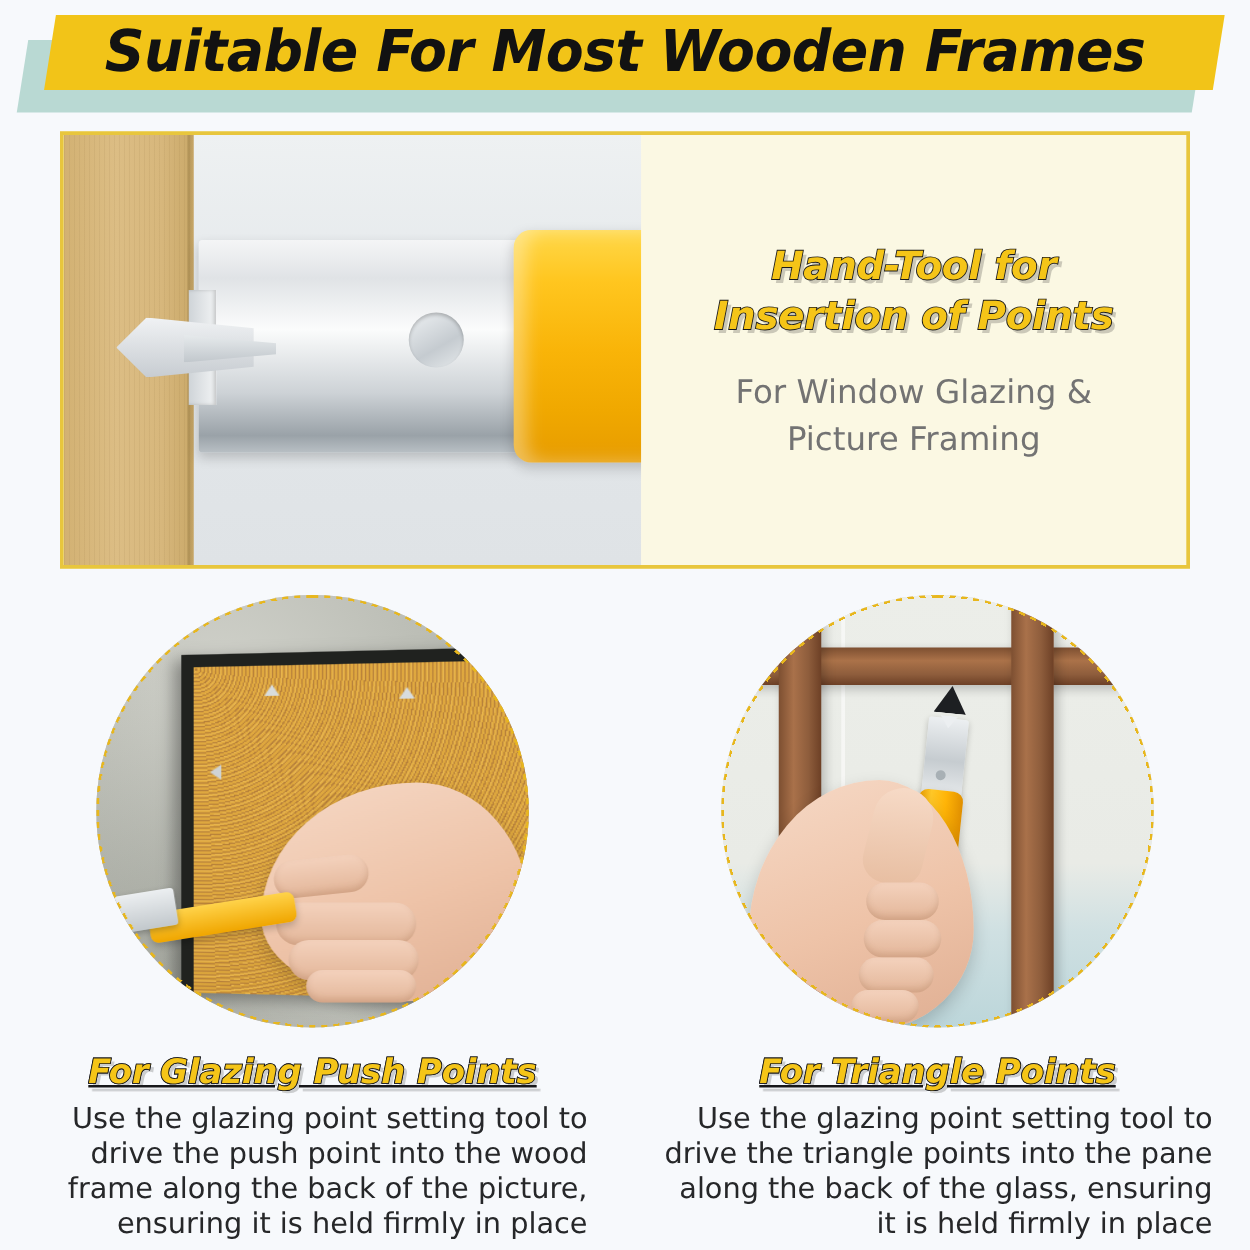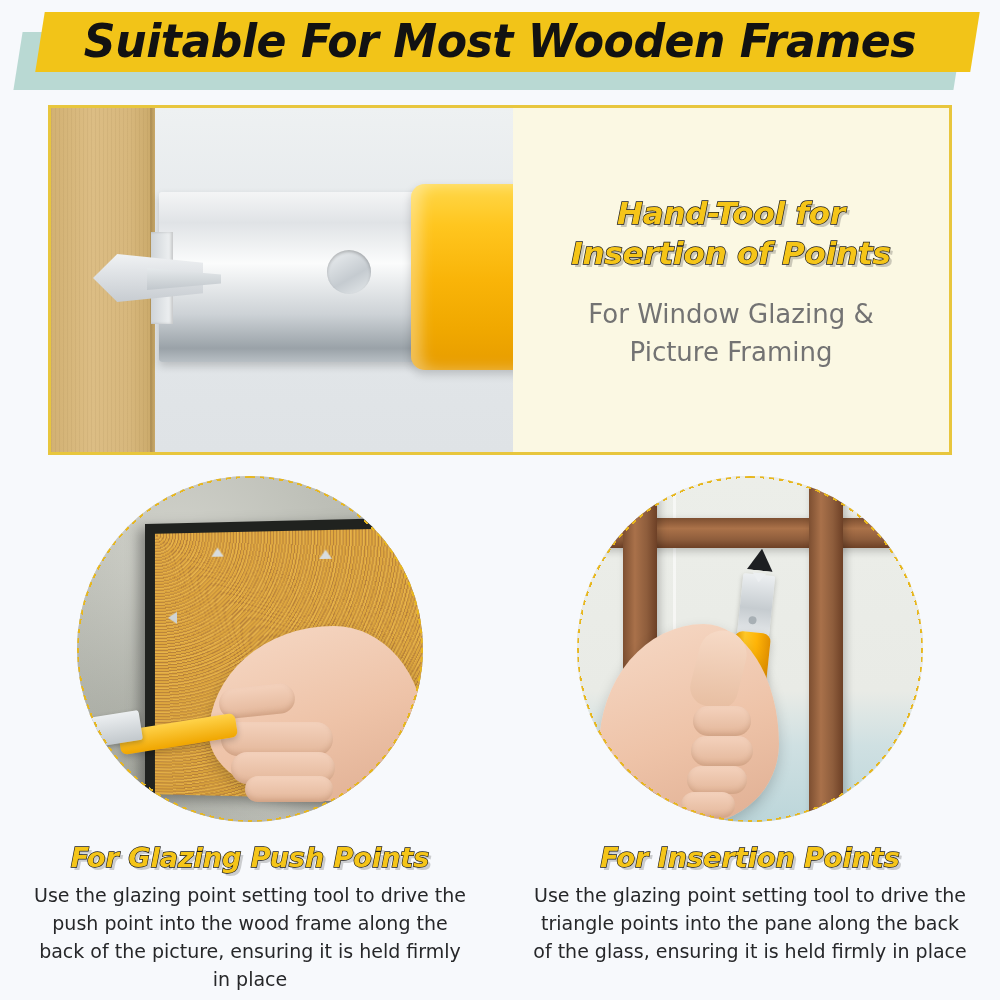--- a/index.html
+++ b/index.html
@@ -384,28 +384,29 @@
     font-weight: bold;
     font-style: italic;
     font-size: 27px;
     line-height: 34px;
     color: #f5c518;
     -webkit-text-stroke: 1.3px #17171a;
     paint-order: stroke fill;
     text-shadow: 3px 3px 0 rgba(30,30,30,.20);
     text-align: center;
     white-space: nowrap;
+    text-decoration: underline;
   }
   .caption-body {
     margin-top: 6px;
     width: 440px;
     font-family: "DejaVu Sans", sans-serif;
-    font-size: 19px;
+    font-size: 23px;
     line-height: 28px;
-    text-align: center;
+    text-align: right;
     color: #262729;
   }
 </style>
 </head>
 <body>
 
 <div id="page">
 
   <div class="banner-wrap">
     <div class="banner-shadow"></div>
@@ -484,18 +485,18 @@
               <div class="thumb-r"></div>
               <div class="finger" style="left:94px;top:82px;width:58px;height:30px;"></div>
               <div class="finger" style="left:92px;top:112px;width:62px;height:30px;"></div>
               <div class="finger" style="left:88px;top:142px;width:60px;height:28px;"></div>
               <div class="finger" style="left:82px;top:168px;width:54px;height:26px;"></div>
             </div>
           </div>
           <div class="circle-ring" style="top:-7px;left:-7px;"></div>
         </div>
       </div>
-      <div class="caption-title">For Insertion Points</div>
+      <div class="caption-title">For Triangle Points</div>
       <div class="caption-body">Use the glazing point setting tool to drive the triangle points into the pane along the back of the glass, ensuring it is held firmly in place</div>
     </div>
 
   </div>
 </div>
 
 </body></html>

